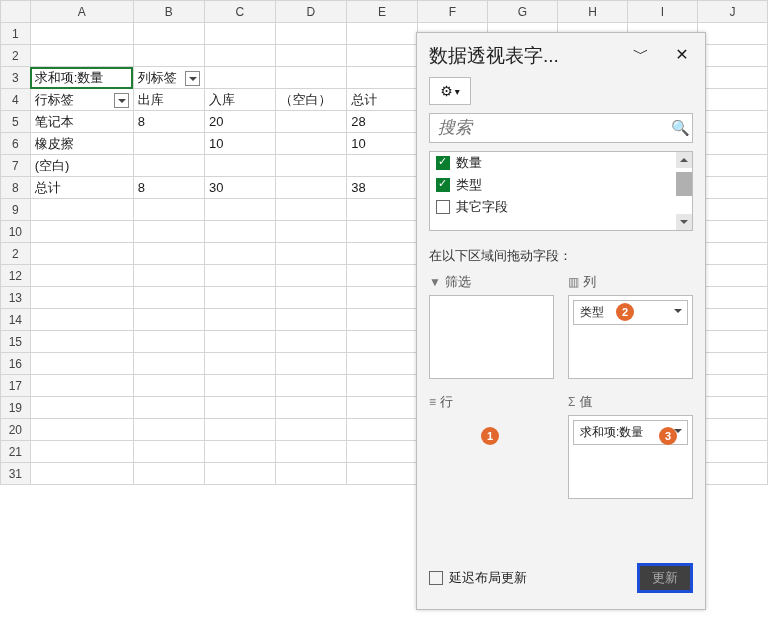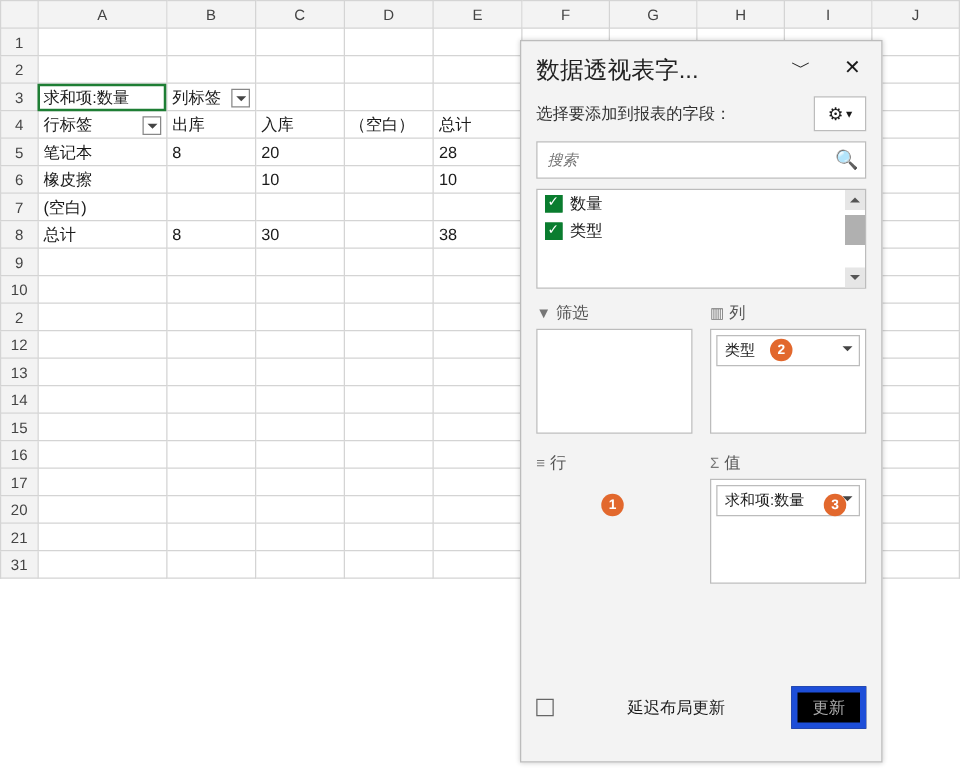--- a/index.html
+++ b/index.html
@@ -127,21 +127,21 @@
     align-items: center;
     border: 1px solid #bcbcbc;
     background: #fff;
     height: 30px;
   }
   .search-wrap input {
     flex: 1;
     border: none;
     outline: none;
     padding: 0 8px;
-    font-size: 12px;
+    font-size: 17px;
     font-family: inherit;
     font-style: italic;
     color: #888;
     background: transparent;
   }
   .search-wrap .mag {
     width: 28px;
     text-align: center;
     font-size: 15px;
     color: #444;
@@ -253,31 +253,30 @@
     color: #fff;
     font-size: 11px;
     font-weight: 700;
     display: flex;
     align-items: center;
     justify-content: center;
   }
 
   .pane-footer {
     position: absolute;
-    left: 0; right: 0; bottom: 16px;
+    left: 0; right: 0; bottom: 6px;
     display: flex;
     align-items: center;
     padding: 10px 12px;
-    text-align: center;
   }
   .update-btn {
-    border: 5px solid #1d4ed8;
+    border: 3px solid #1d4ed8;
     color: #aaa;
     padding: 3px 12px;
-    background: #000000;
+    background: #404040;
   }
   .icon-small { font-size: 12px; color:#777; }
 </style>
 </head>
 <body>
 
 <table class="sheet">
   <colgroup>
     <col class="corner">
       <col class="col-A">
@@ -521,20 +520,33 @@
         <td></td>
         <td></td>
         <td></td>
         <td></td>
         <td></td>
         <td></td>
         <td></td>
         <td></td>
       </tr>
   <tr>
+        <th class="rowhdr">19</th>
+        <td></td>
+        <td></td>
+        <td></td>
+        <td></td>
+        <td></td>
+        <td></td>
+        <td></td>
+        <td></td>
+        <td></td>
+        <td></td>
+      </tr>
+  <tr>
         <th class="rowhdr">20</th>
         <td></td>
         <td></td>
         <td></td>
         <td></td>
         <td></td>
         <td></td>
         <td></td>
         <td></td>
         <td></td>
@@ -574,46 +586,50 @@
     <div class="pane-title">数据透视表字...</div>
     <div class="pane-hdr-btn">
         <span class="chev">﹀</span>
       </div>
     <div class="pane-hdr-btn">
         <span class="xbtn">✕</span>
       </div>
   </div>
 
   <div class="pane-sub">
-    <div class="pane-sub-label">选择要添加到报表的字段：</div>
     <div class="gear-btn">
       <span class="gear">⚙</span>
       <span class="small-chev">▾</span>
     </div>
   </div>
 
   <div class="search-wrap">
     <input placeholder="搜索" style="">
     <span class="mag">🔍</span>
   </div>
 
   <div class="fields-box">
     <div class="field-row">
       <span class="chk on"></span>
       <span>数量</span>
     </div>
     <div class="field-row">
       <span class="chk on"></span>
       <span>类型</span>
     </div>
+    <div class="field-row">
+      <span class="chk"></span>
+      <span>其它字段</span>
+    </div>
     <div class="scroll-arrow-up"></div>
     <div class="scroll-thumb"></div>
     <div class="scroll-arrow-down"></div>
   </div>
 
+  <div class="areas-label">在以下区域间拖动字段：</div>
 
   <div class="areas">
     <div class="area">
       <div class="area-hdr">
           <span class="icon-small">▼</span>
           <span>筛选</span>
         </div>
       <div class="area-box"></div>
     </div>
     <div class="area" style="position:relative">

